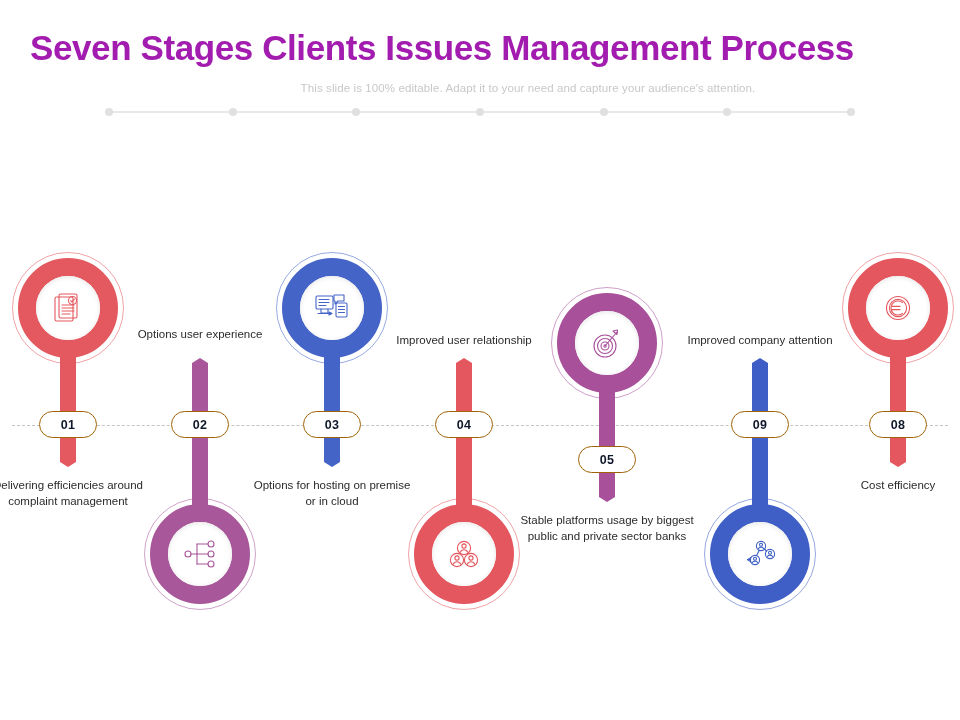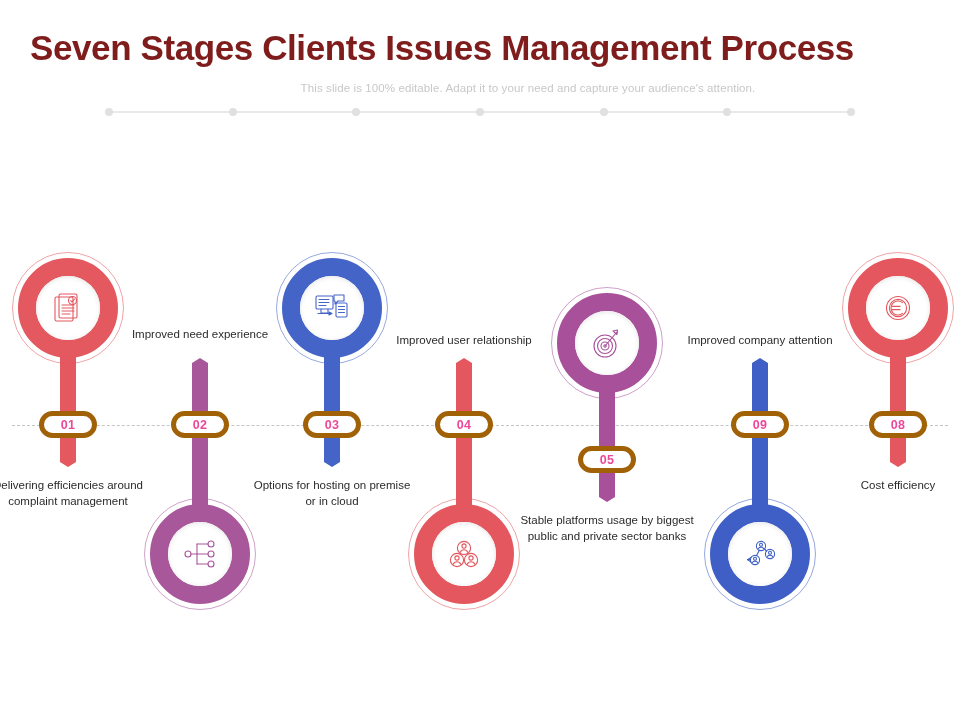--- a/index.html
+++ b/index.html
@@ -8,21 +8,21 @@
     background:#ffffff;
     font-family:"Liberation Sans", sans-serif;
     overflow:hidden;
     position:relative;
   }
   .slide{position:relative;width:960px;height:720px;background:#fff;}
 
   
   .title{
     position:absolute;left:30px;top:28px;width:900px;
-    font-size:35px;font-weight:bold;color:#7f1d1d;
+    font-size:35px;font-weight:bold;color:#a21caf;
     letter-spacing:-0.4px;white-space:nowrap;
   }
   .subtitle{
     position:absolute;left:0;top:82px;width:960px;text-align:center;
     font-size:11.5px;color:#c8c8c8;letter-spacing:0.1px;padding-left:48px;
   }
   .deco-line{
     position:absolute;left:105px;top:107px;width:750px;height:10px;
   }
   .deco-rule{
@@ -84,23 +84,23 @@
   .icon-slot{
     position:absolute;left:24px;top:24px;width:64px;height:64px;
     display:flex;align-items:center;justify-content:center;
   }
   .icon-slot svg{display:block;}
 
   
   .badge{
     position:absolute;left:50%;top:411px;transform:translateX(-50%);
     width:58px;height:27px;border-radius:14px;
-    background:#ffffff;border:5px solid #a16207;
+    background:#ffffff;border:1px solid #a16207;
     display:flex;align-items:center;justify-content:center;
-    font-size:12.5px;font-weight:bold;color:#ec4899;
+    font-size:12.5px;font-weight:bold;color:#0f172a;
     letter-spacing:0.3px;
     box-sizing:border-box;
     z-index:6;
   }
 
   
   .desc{
     position:absolute;left:50%;transform:translateX(-50%);
     width:170px;text-align:center;
     font-size:11.5px;line-height:15.5px;color:#2b2b2b;
@@ -173,21 +173,21 @@
               <circle cx="28" cy="27" r="3" fill="none" stroke="#A8579A" stroke-width="1.1" stroke-linecap="round" stroke-linejoin="round"></circle>
               <line x1="8" y1="17" x2="14" y2="17" fill="none" stroke="#A8579A" stroke-width="1.1" stroke-linecap="round" stroke-linejoin="round"></line>
               <line x1="14" y1="7" x2="14" y2="27" fill="none" stroke="#A8579A" stroke-width="1.1" stroke-linecap="round" stroke-linejoin="round"></line>
               <line x1="14" y1="7" x2="25" y2="7" fill="none" stroke="#A8579A" stroke-width="1.1" stroke-linecap="round" stroke-linejoin="round"></line>
               <line x1="14" y1="17" x2="25" y2="17" fill="none" stroke="#A8579A" stroke-width="1.1" stroke-linecap="round" stroke-linejoin="round"></line>
               <line x1="14" y1="27" x2="25" y2="27" fill="none" stroke="#A8579A" stroke-width="1.1" stroke-linecap="round" stroke-linejoin="round"></line>
             </svg>
           </div>
         </div>
         <div class="badge">02</div>
-        <div class="desc desc-above-a">Improved need experience</div>
+        <div class="desc desc-above-a">Options user experience</div>
       </div>
       <div class="stage" style="left: 257px;">
         <div class="shaft shaft-down" style="top: 356px; height: 114px; background: rgb(68, 100, 200);">
           <div class="notch"></div>
         </div>
         <div class="ring-wrap" style="top: 252px;">
           <div class="ring-outer" style="border-color: rgb(68, 100, 200); opacity: 0.55;"></div>
           <div class="ring-thick" style="border-color: rgb(68, 100, 200);"></div>
           <div class="ring-inner-shadow"></div>
           <div class="icon-slot">

